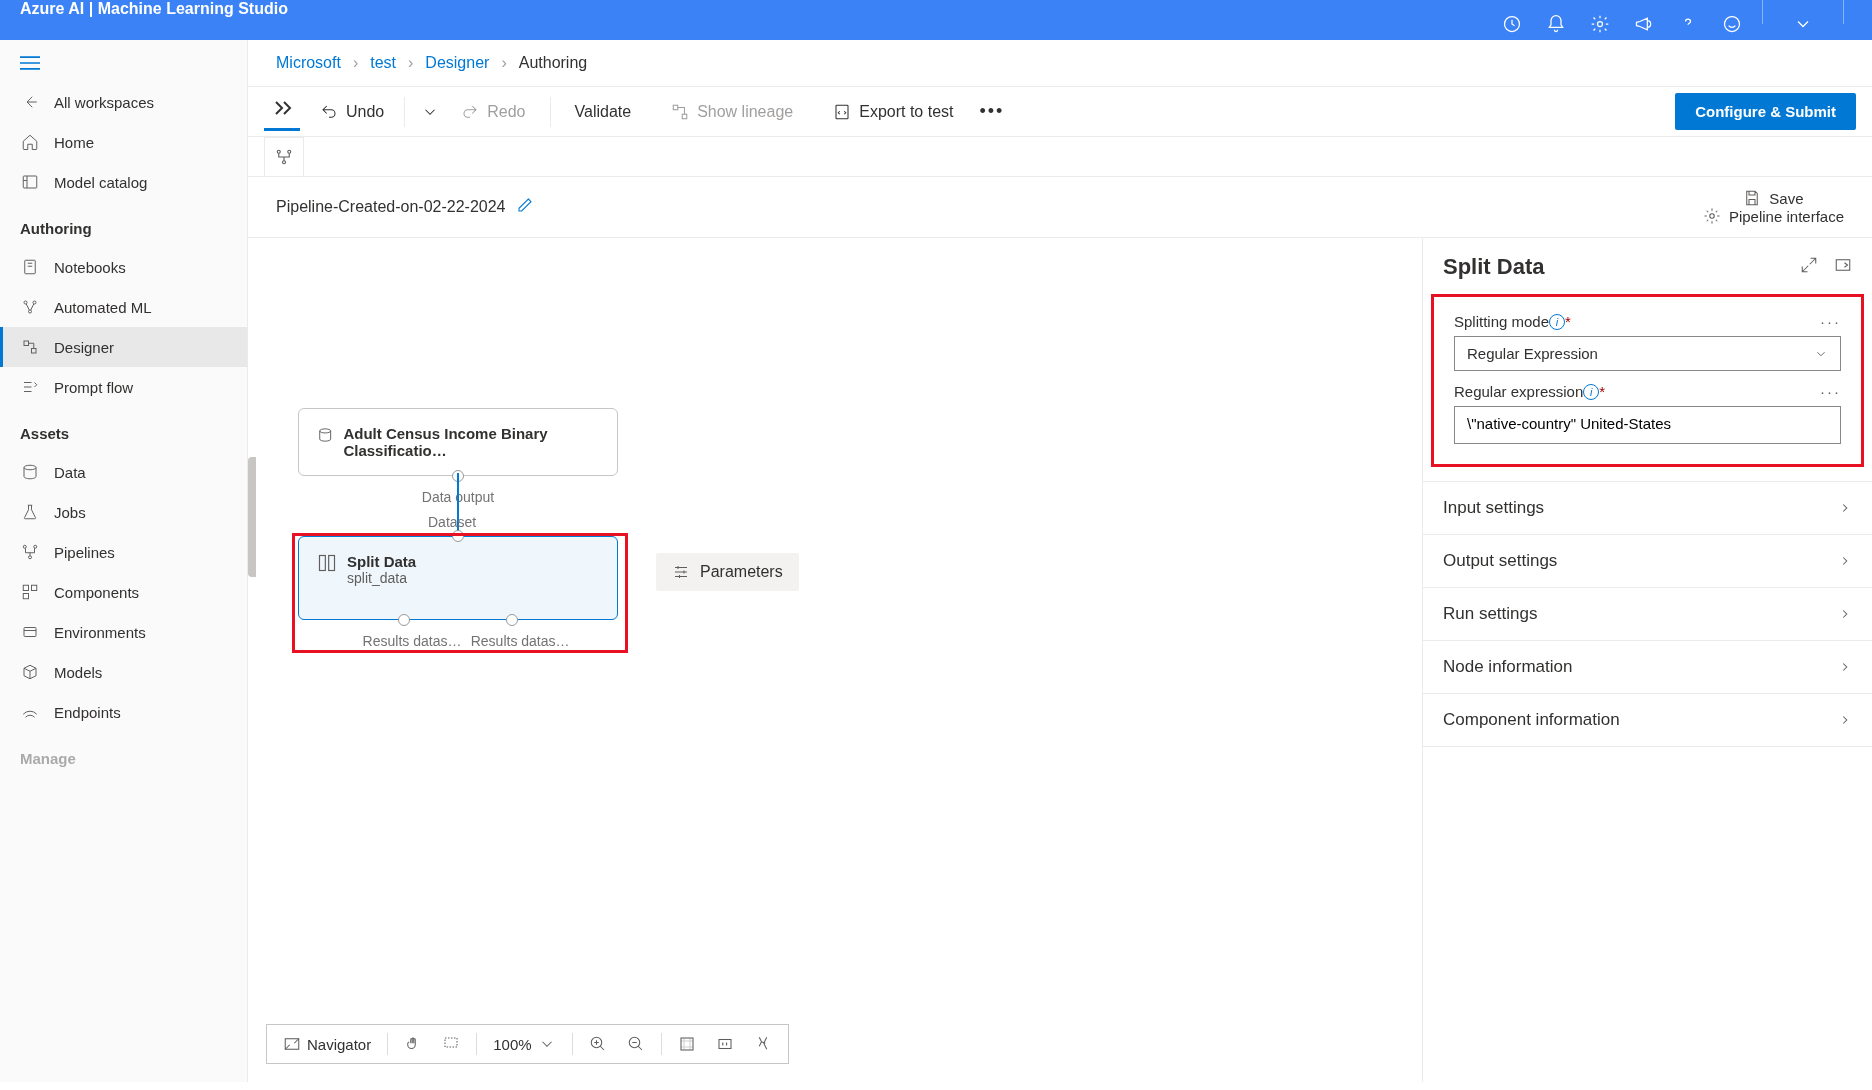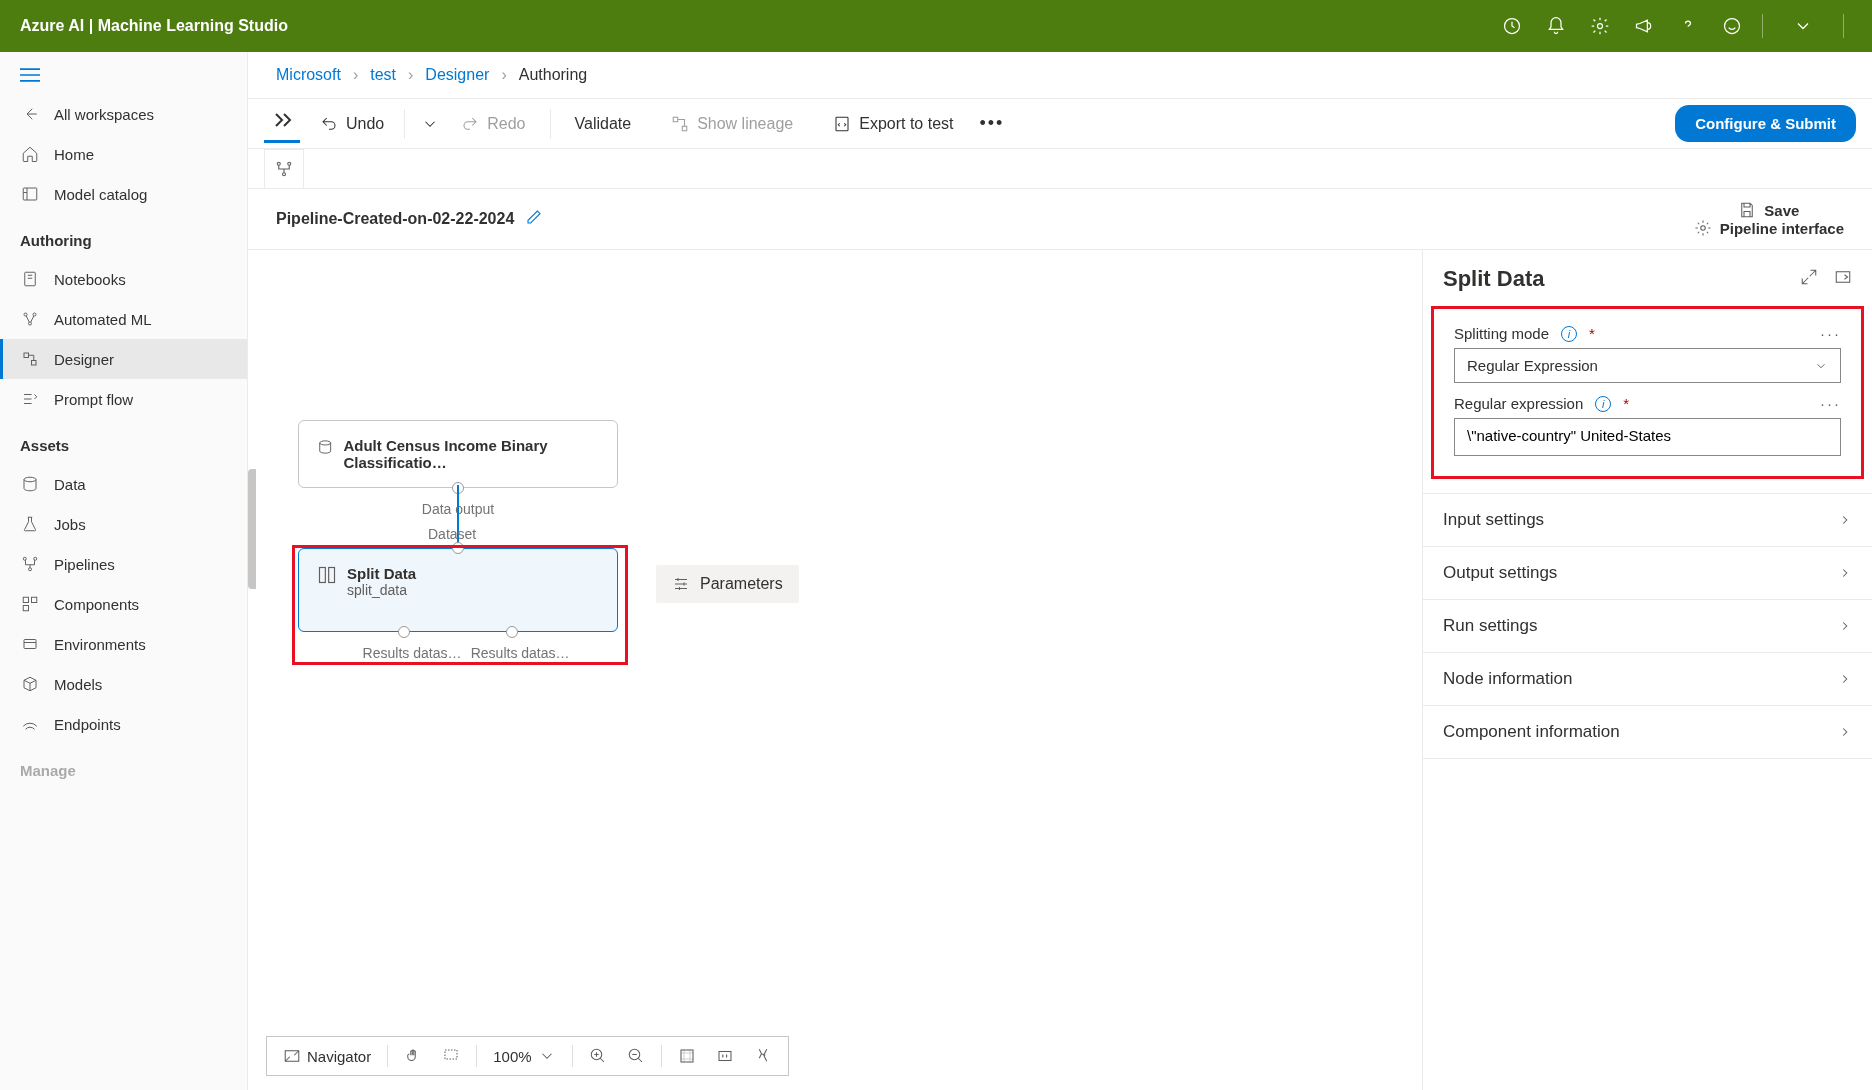--- a/index.html
+++ b/index.html
@@ -1,17 +1,17 @@
 <!DOCTYPE html>
 <html><head>
 <meta charset="utf-8">
 <style>
 * { margin:0; padding:0; box-sizing:border-box; font-family:"Segoe UI",Arial,sans-serif; }
 body { width:1872px; height:1090px; overflow:hidden; background:#fff; color:#323130; }
-.topbar { height:52px; background:#4d7c0f; color:#fff; display:flex; align-items:center; padding:0 20px; font-size:16px; font-weight:600; }
+.topbar { height:40px; background:#3b82f6; color:#fff; display:flex; align-items:flex-start; padding:0 20px; font-size:16px; font-weight:600; }
 .topbar-spacer { flex:1; }
 .topbar-icon { width:44px; height:48px; display:flex; align-items:center; justify-content:center; cursor:pointer; }
 .topbar-icon svg{width:20px;height:20px;stroke:#fff;fill:none;stroke-width:1.5;}
 .topbar-sep{width:1px;height:24px;background:rgba(255,255,255,.4);margin:0 8px;}
 .main { display:flex; height:calc(100% - 48px); }
 .sidebar { width:248px; background:#fafafa; border-right:1px solid #edebe9; padding-top:8px; position:relative;}
 .hamburger { padding:8px 20px; color:#0078d4; cursor:pointer;}
 .hamburger svg{width:20px;height:14px;stroke:#0078d4;stroke-width:2;}
 .nav-item{display:flex;align-items:center;gap:14px;padding:10px 20px;font-size:15px;cursor:pointer;color:#323130;}
 .nav-item.active{background:#e8e8e8;border-left:3px solid #0078d4;padding-left:17px;}
@@ -22,24 +22,24 @@
 .breadcrumb{display:flex;align-items:center;gap:12px;padding:14px 28px;font-size:16px;border-bottom:1px solid #edebe9;}
 .breadcrumb a{color:#0078d4;text-decoration:none;cursor:pointer;}
 .breadcrumb .sep{color:#a19f9d;}
 .toolbar{display:flex;align-items:center;padding:0 16px;height:50px;border-bottom:1px solid #edebe9;}
 .toolbar-group{display:flex;align-items:center;gap:6px;padding:0 10px;}
 .toolbar-sep{width:1px;height:30px;background:#edebe9;margin:0 4px;}
 .tbtn{display:flex;align-items:center;gap:8px;padding:6px 10px;font-size:16px;cursor:pointer;border-radius:2px;}
 .tbtn.disabled{color:#a19f9d;cursor:default;}
 .tbtn svg{width:18px;height:18px;stroke:currentColor;fill:none;stroke-width:1.4;}
 .tbtn.icon-only{padding:6px;}
-.primary-btn{background:#0078d4;color:#fff;padding:10px 20px;border:none;font-size:15px;font-weight:600;cursor:pointer;border-radius:14px;margin-left:auto;}
+.primary-btn{background:#0078d4;color:#fff;padding:10px 20px;border:none;font-size:15px;font-weight:600;cursor:pointer;border-radius:2px;margin-left:auto;}
 .sub-toolbar{height:40px;border-bottom:1px solid #edebe9;display:flex;align-items:center;padding:0 16px;}
 .subtab{width:40px;height:40px;display:flex;align-items:center;justify-content:center;border:1px solid #edebe9;border-bottom:none;cursor:pointer;}
-.pipeline-header{display:flex;align-items:center;justify-content:space-between;padding:12px 28px;border-bottom:1px solid #edebe9;font-weight:bold;}
+.pipeline-header{display:flex;align-items:center;justify-content:space-between;padding:12px 28px;border-bottom:1px solid #edebe9;}
 .pipeline-title{display:flex;align-items:center;gap:12px;font-size:16px;color:#323130;}
 .pipeline-title svg{width:16px;height:16px;stroke:#0078d4;fill:none;stroke-width:1.6;}
 .pipeline-actions{display:flex;align-items:center;font-size:15px;flex-direction:column;}
 .pipeline-action{display:flex;align-items:center;gap:8px;cursor:pointer;}
 .pipeline-action svg{width:18px;height:18px;stroke:#605e5c;fill:none;stroke-width:1.4;}
 .canvas-wrap{flex:1;display:flex;overflow:hidden;background:#faf9f8;}
 .canvas{flex:1;position:relative;background:#fff;}
 .node{position:absolute;background:#fff;border:1px solid #c8c6c4;border-radius:6px;padding:16px 18px;display:flex;align-items:flex-start;gap:10px;}
 .node.selected{border:1px solid #0078d4;background:#eff6fc;}
 .node-title{font-size:15px;font-weight:600;}
@@ -54,21 +54,21 @@
 .cf-btn{padding:4px 8px;cursor:pointer;display:flex;align-items:center;gap:6px;font-size:15px;}
 .cf-btn svg{width:18px;height:18px;stroke:#605e5c;fill:none;stroke-width:1.4;}
 .cf-sep{width:1px;height:22px;background:#ddd;margin:0 4px;}
 .side-panel{width:450px;background:#fff;border-left:1px solid #edebe9;display:flex;flex-direction:column;}
 .panel-header{display:flex;align-items:center;justify-content:space-between;padding:16px 20px 8px;}
 .panel-title{font-size:22px;font-weight:600;}
 .panel-header-icons{display:flex;gap:16px;}
 .panel-header-icons svg{width:18px;height:18px;stroke:#605e5c;fill:none;stroke-width:1.4;cursor:pointer;}
 .panel-body{padding:4px 14px;}
 .field-row{margin:12px 6px;}
-.field-label{display:flex;align-items:center;gap:12px;font-size:15px;margin-bottom:6px;}
+.field-label{display:flex;align-items:center;gap:0;font-size:15px;margin-bottom:6px;}
 .field-label .info{width:16px;height:16px;border:1px solid #0078d4;border-radius:50%;color:#0078d4;font-size:11px;display:flex;align-items:center;justify-content:center;font-style:italic;}
 .req{color:#a80000;}
 .field-more{margin-left:auto;color:#605e5c;cursor:pointer;letter-spacing:2px;}
 .select-box{width:100%;border:1px solid #8a8886;padding:8px 12px;font-size:15px;display:flex;justify-content:space-between;align-items:center;cursor:pointer;background:#fff;}
 .select-box svg{width:14px;height:14px;stroke:#605e5c;fill:none;stroke-width:1.6;}
 .text-input{width:100%;border:1px solid #8a8886;padding:8px 12px;font-size:15px;resize:none;height:38px;font-family:inherit;}
 .accordion{border-top:1px solid #edebe9;}
 .acc-item{display:flex;align-items:center;justify-content:space-between;padding:16px 20px;font-size:17px;cursor:pointer;border-bottom:1px solid #edebe9;}
 .acc-item svg{width:14px;height:14px;stroke:#605e5c;fill:none;stroke-width:1.8;}
 .expand-handle{position:absolute;left:0;top:40%;width:8px;height:120px;background:#c8c6c4;border-radius:4px 0 0 4px;}

